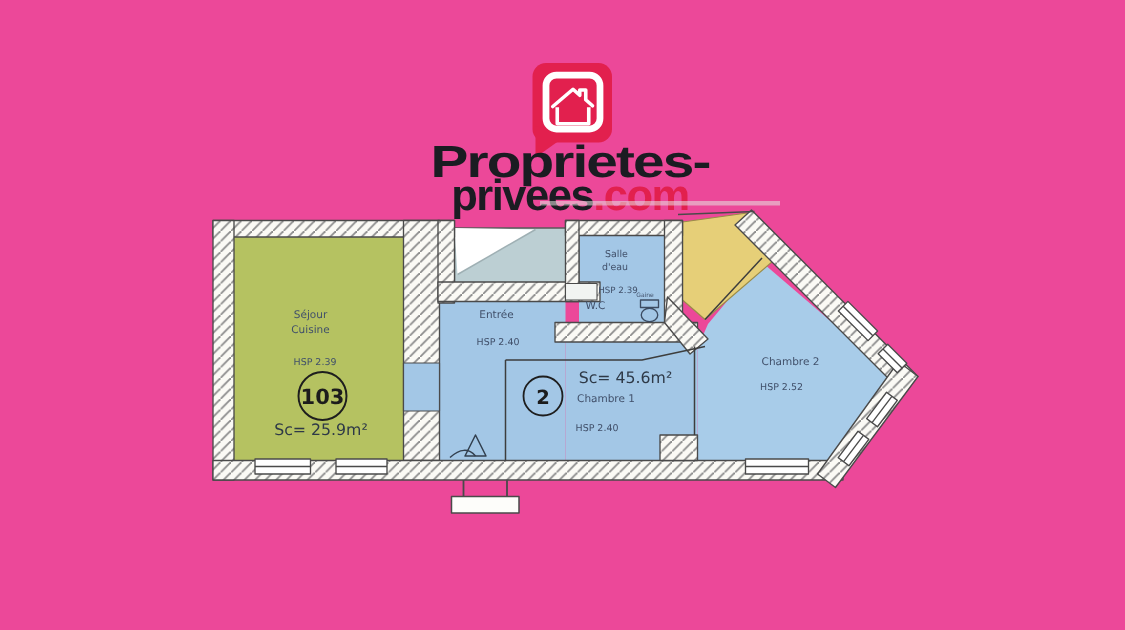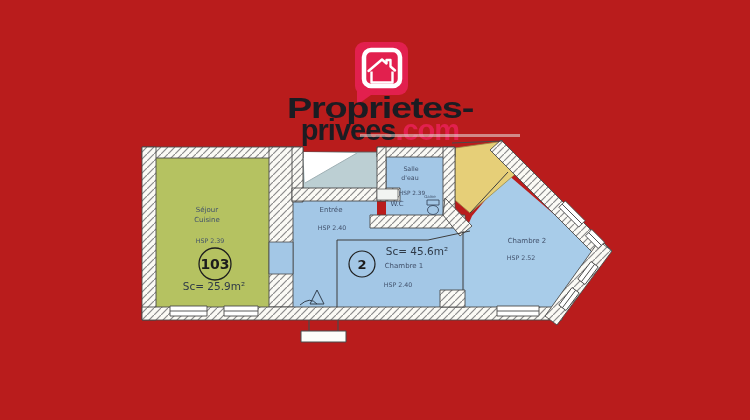--- a/index.html
+++ b/index.html
@@ -1,16 +1,16 @@
 <!DOCTYPE html>
 <html><head>
 <meta charset="utf-8">
 <style>
   html,body{margin:0;padding:0;background:#ffffff;}
-  .stage{position:relative;width:750px;height:420px;background:#b91c1c;overflow:hidden;
+  .stage{position:relative;width:750px;height:420px;background:#ec4899;overflow:hidden;
          font-family:"Liberation Sans", sans-serif;}
   svg{position:absolute;left:0;top:0;}
   .logo-line1{font-family:"Liberation Sans",sans-serif;font-weight:bold;font-size:30px;letter-spacing:-1px;fill:#1b1c22;}
   .logo-line2{font-family:"Liberation Sans",sans-serif;font-weight:bold;font-size:29px;letter-spacing:-1px;}
   .rlabel{font-family:"DejaVu Sans",sans-serif;fill:#41506a;}
   .rlabel-s{font-size:7px;}
   .rlabel-xs{font-size:6.3px;}
   .rlabel-xxs{font-size:4px;}
   .area-label{font-family:"DejaVu Sans",sans-serif;font-size:10.5px;fill:#2e3947;}
   .lot-label{font-family:"DejaVu Sans",sans-serif;font-weight:bold;fill:#1c1c1c;}

